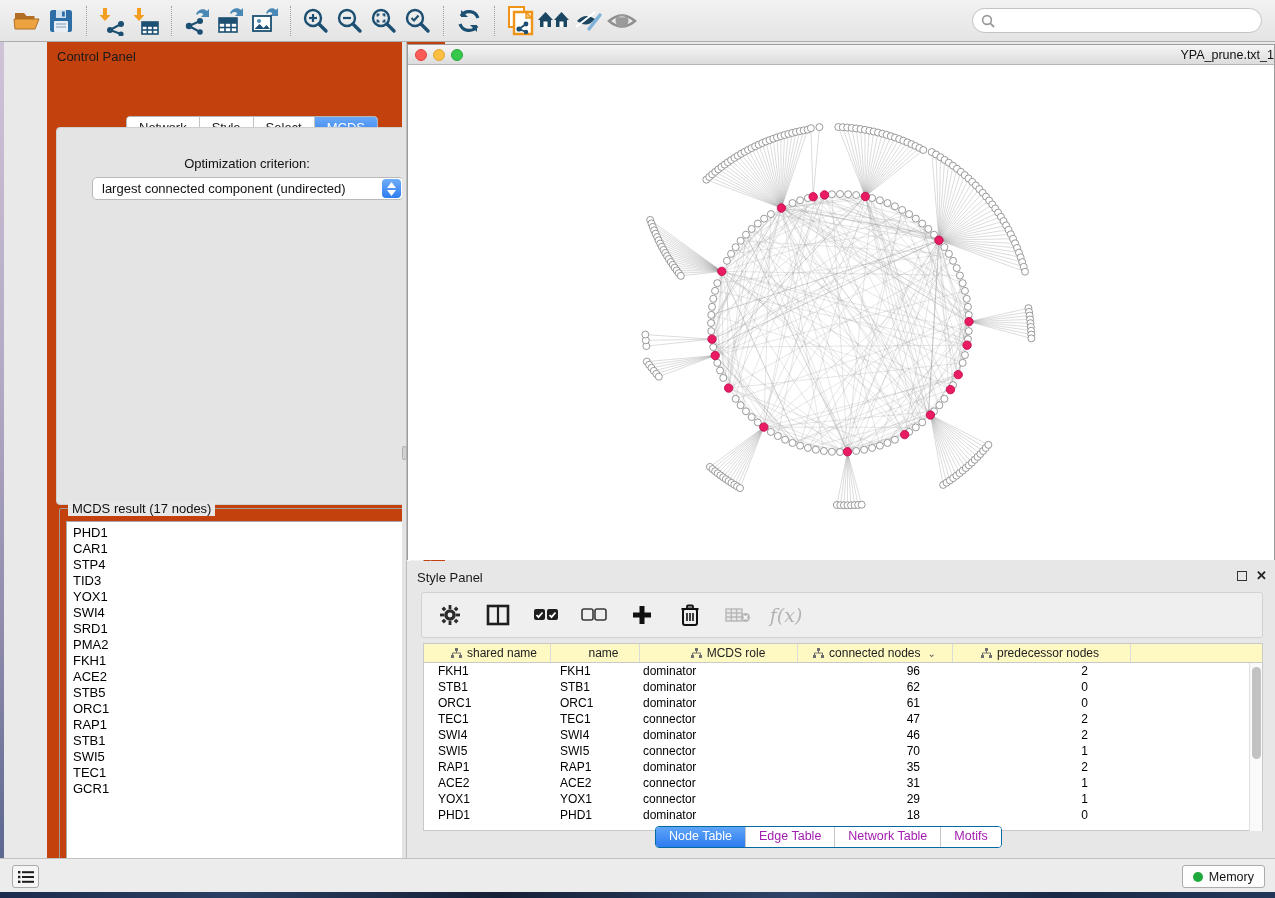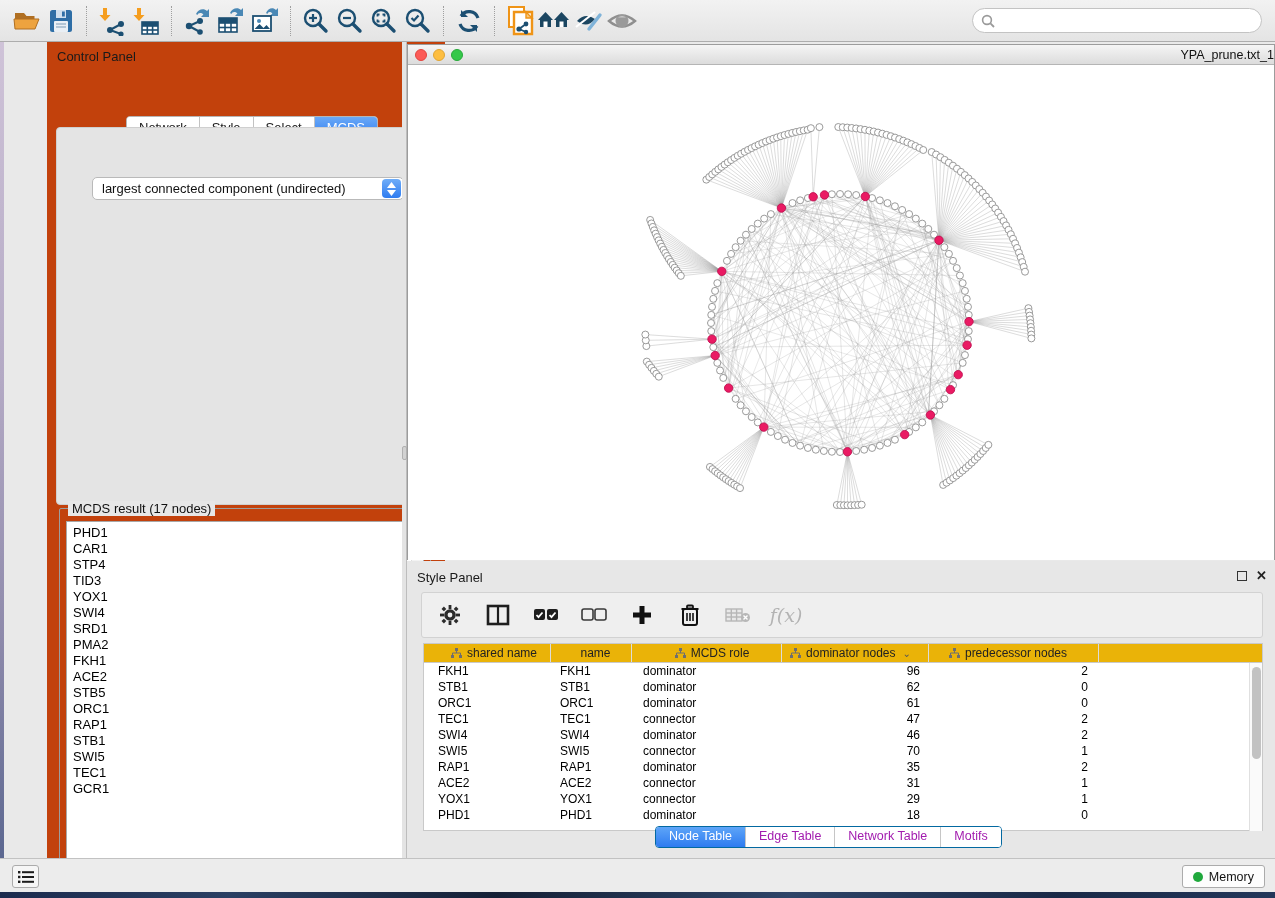--- a/index.html
+++ b/index.html
@@ -79,21 +79,21 @@
   .hsplit { position:absolute; left:407px; top:561px; width:868px; height:5px; background:#e7e7e7; }
 
   
   .tpanel { position:absolute; left:407px; top:566px; width:868px; height:292px; background:#e7e7e7; }
   .tp-toolbar { position:absolute; left:14px; top:26px; width:842px; height:46px; background:#efefef;
     border:1px solid #d2d2d2; border-radius:3px; display:flex; align-items:center; padding-left:14px; gap:20px; }
   .tp-ic { display:flex; align-items:center; justify-content:center; width:28px; height:30px; }
   .fx { font-family:"DejaVu Serif", serif; font-style:italic; font-size:19px; color:#b3b3b3; }
 
   .dtable { position:absolute; left:16px; top:77px; width:840px; height:188px; background:#fff; border:1px solid #c9c9c9; }
-  .thead { display:flex; height:19px; background:#eab308; border-bottom:1px solid #c9c9c9; }
+  .thead { display:flex; height:19px; background:#fef9c3; border-bottom:1px solid #c9c9c9;gap:8px; }
   .th { display:flex; align-items:center; justify-content:center; gap:5px; font-size:12px; color:#222;
     border-right:1px solid #dcdcdc; position:relative; }
   .th .sort { font-size:10px; color:#555; margin-left:2px; }
   .th-fill { flex:1; border-right:none; }
   .trow { display:flex; height:16px; }
   .tcell { font-size:12px; color:#000; line-height:16px; white-space:nowrap; overflow:hidden; }
   .c0 { width:127px; padding-left:14px; }
   .c1 { width:81px;  padding-left:9px; }
   .c2 { width:150px; padding-left:11px; }
   .c3 { width:147px; text-align:right; padding-right:9px; }
@@ -290,20 +290,21 @@
     </div>
 
     <div class="cp-tabs">
       <div class="cp-tab">Network</div>
       <div class="cp-tab">Style</div>
       <div class="cp-tab">Select</div>
       <div class="cp-tab active">MCDS</div>
     </div>
 
     <div class="cp-content">
+      <div class="opt-label">Optimization criterion:</div>
       <div class="dropdown">
         <div class="dropdown-text">largest connected component (undirected)</div>
         <div class="stepper">
           <svg width="9" height="6" viewBox="0 0 9 6">
               <path d="M4.5 0 L9 6 H0 z" fill="#fff"></path>
             </svg>
           <svg width="9" height="6" viewBox="0 0 9 6">
               <path d="M4.5 6 L0 0 H9 z" fill="#fff"></path>
             </svg>
         </div>
@@ -1125,21 +1126,21 @@
         </div>
         <div class="th c3" style="width:147px">
           <svg width="11" height="10" viewBox="0 0 11 10">
               <g fill="#6e6e6e">
                 <rect x="4" y="0" width="3" height="3"></rect>
                 <rect x="0" y="7" width="3" height="3"></rect>
                 <rect x="8" y="7" width="3" height="3"></rect>
                 <path d="M5.5 3 v2 M1.5 7 V5 h8 v2" stroke="#6e6e6e" fill="none"></path>
               </g>
             </svg>
-          <span>dominator nodes</span>
+          <span>connected nodes</span>
           <span class="sort">⌄</span>
         </div>
         <div class="th c4" style="width:170px">
           <svg width="11" height="10" viewBox="0 0 11 10">
               <g fill="#6e6e6e">
                 <rect x="4" y="0" width="3" height="3"></rect>
                 <rect x="0" y="7" width="3" height="3"></rect>
                 <rect x="8" y="7" width="3" height="3"></rect>
                 <path d="M5.5 3 v2 M1.5 7 V5 h8 v2" stroke="#6e6e6e" fill="none"></path>
               </g>

